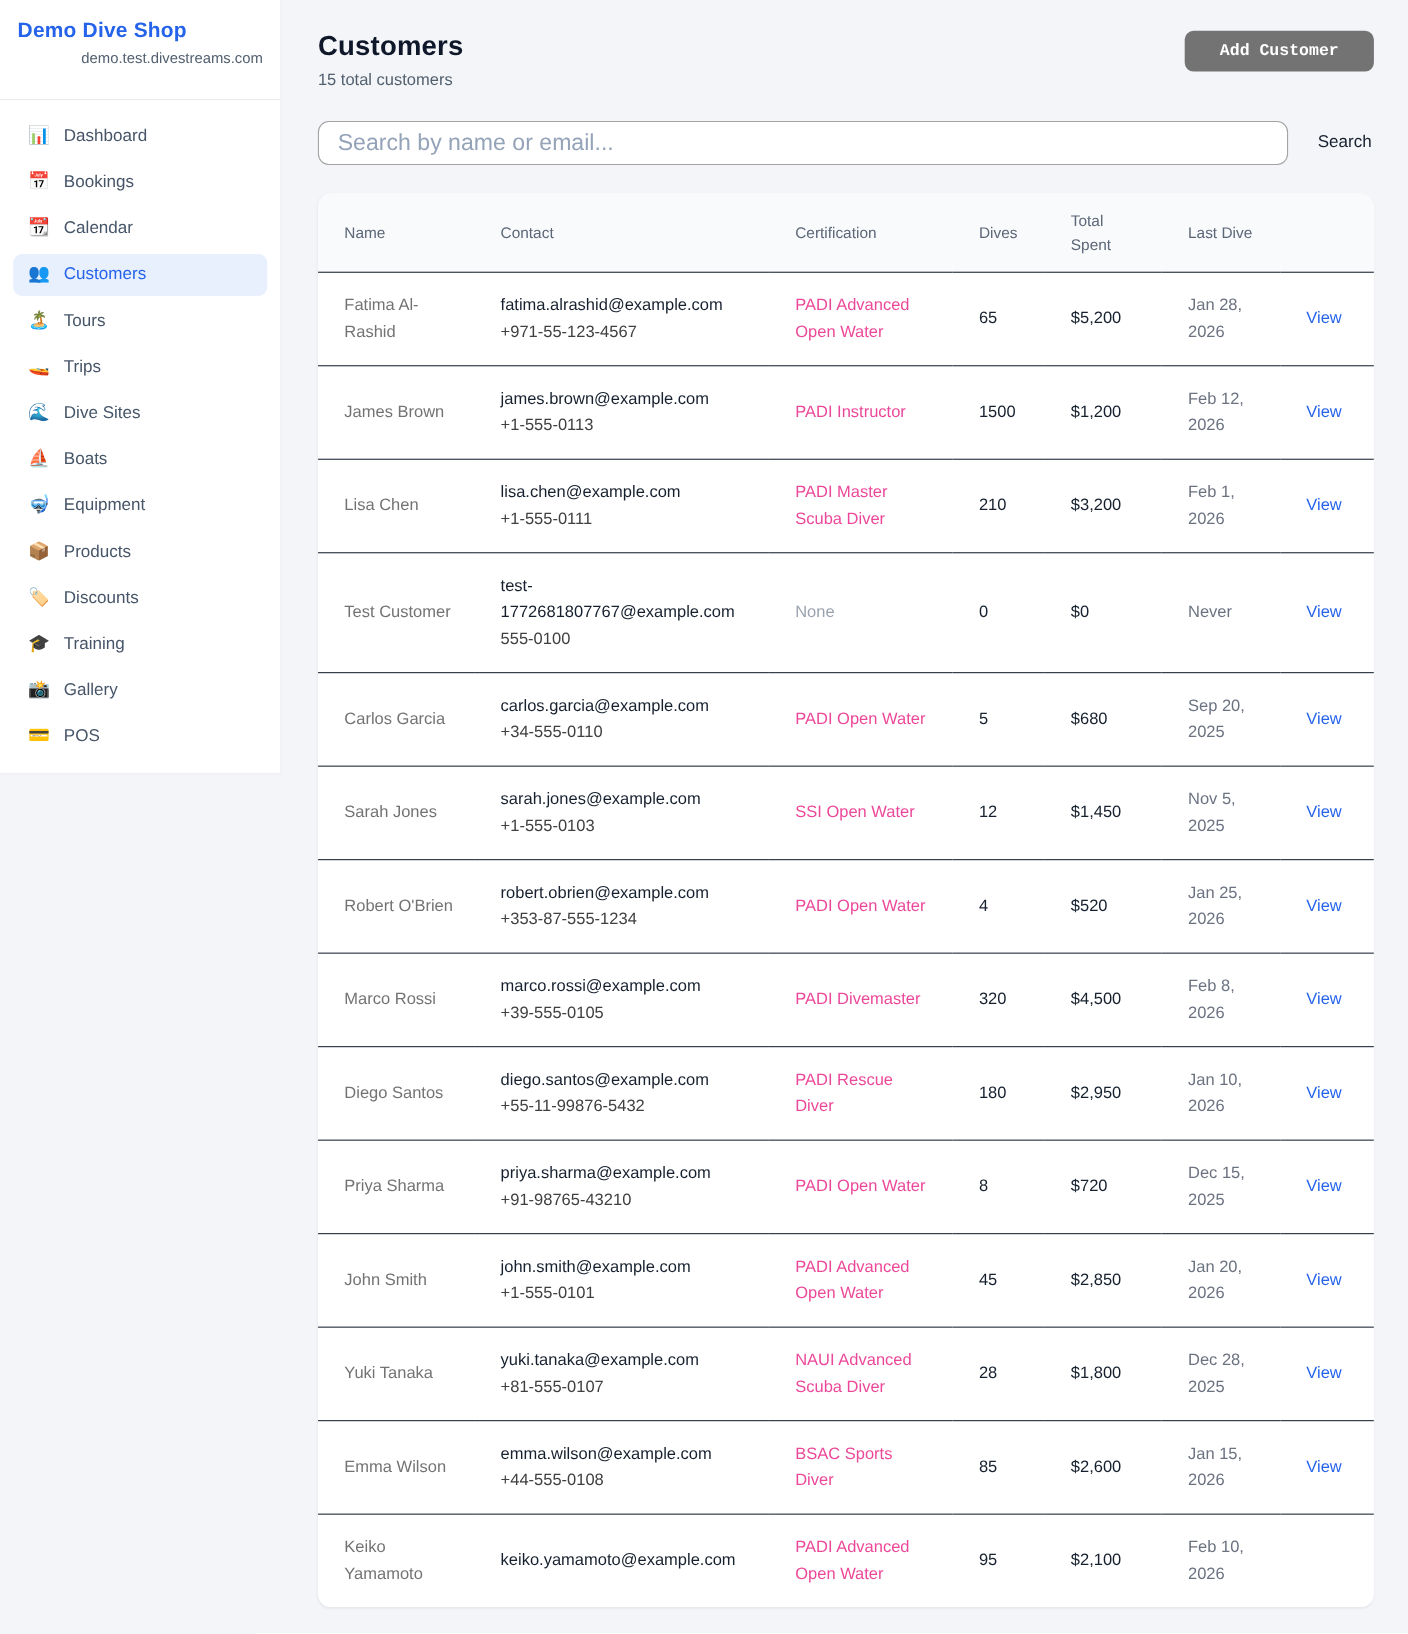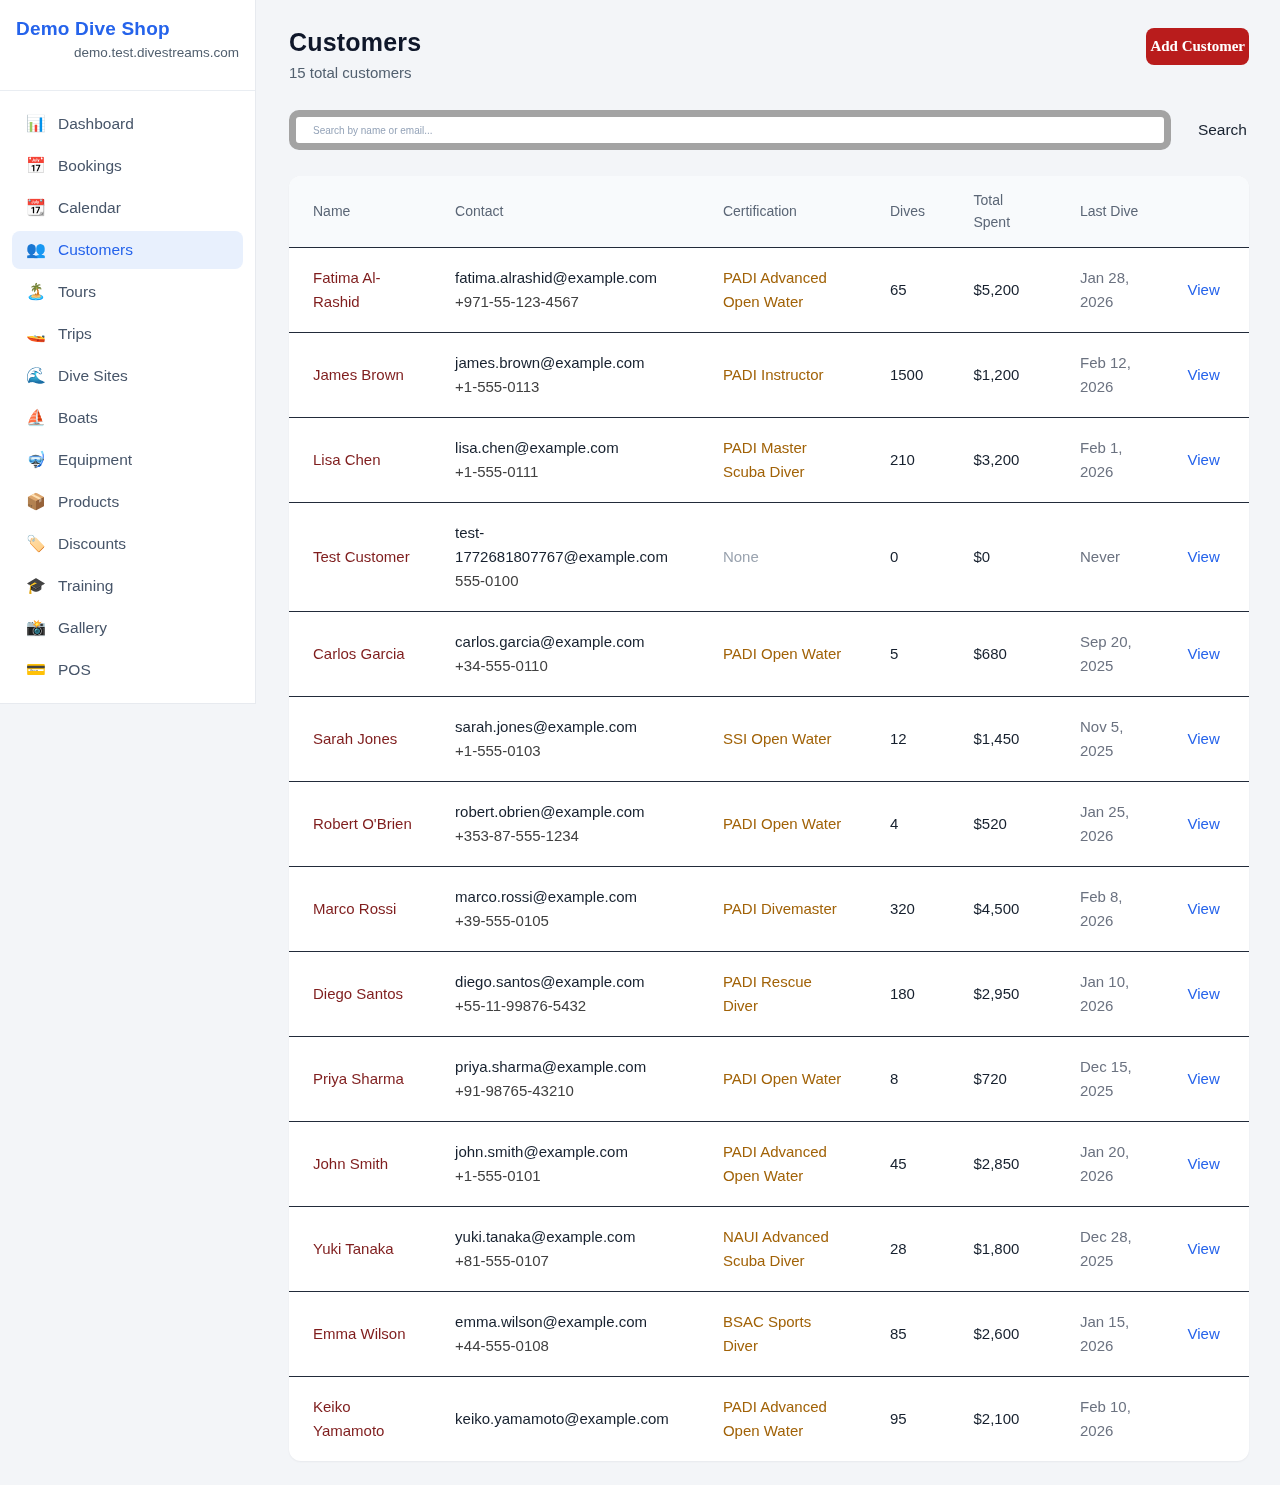--- a/index.html
+++ b/index.html
@@ -47,28 +47,28 @@
     display:flex; align-items:center; gap:7px;
     color:#94a3b8; font-size:15px; cursor:pointer; white-space:nowrap;
     background:none; border:none; font-family:inherit;
   }
   
   .main { margin-left:257px; padding:28px 31px 30px 32px; }
   .page-head { display:flex; justify-content:space-between; align-items:flex-start; }
   .page-title { font-size:25px; font-weight:bold; color:#0f172a; letter-spacing:.2px; }
   .page-sub { margin-top:7px; font-size:15px; color:#52606f; }
   .btn-primary {
-    background:#b91c1c; color:#fff; border:none; border-radius:8px;
-    padding:10px 4px; font-size:15px; font-weight:600; cursor:pointer;
-    font-family:Liberation Serif, serif;
+    background:#737373; color:#fff; border:none; border-radius:8px;
+    padding:10px 32px; font-size:15px; font-weight:600; cursor:pointer;
+    font-family:Liberation Mono, monospace;
   }
   .search-row { margin-top:29px; display:flex; align-items:center; gap:25px; }
   .search-input {
-    flex:1; height:40px; border:7px solid #a3a3a3; border-radius:10px;
-    background:#fff; padding:0 17px; font-size:10px; color:#0f172a;
+    flex:1; height:40px; border:1px solid #a3a3a3; border-radius:10px;
+    background:#fff; padding:0 17px; font-size:21px; color:#0f172a;
     font-family:inherit; outline:none;
   }
   .search-input::placeholder { color:#94a3b8; }
   .search-btn {
     background:none; border:none; font-size:15.5px; font-weight:500;
     color:#16202e; cursor:pointer; font-family:inherit; padding:6px 2px;
   }
   
   .table-card {
     margin-top:26px; background:#fff; border-radius:12px; overflow:hidden;
@@ -79,24 +79,24 @@
     background:#f8fafc; text-align:left; font-weight:500;
     font-size:14px; color:#5b6676;
     padding:14px 16px 14px 24px; border-bottom:1px solid #222b3a;
     vertical-align:middle; line-height:1.55;
   }
   tbody td {
     padding:18px 16px 18px 24px; border-bottom:1px solid #222b3a;
     font-size:15px; vertical-align:middle; line-height:1.6;
   }
   tbody tr:last-child td { border-bottom:none; }
-  .cell-name { color:#7f1d1d; font-weight:500; cursor:pointer; }
+  .cell-name { color:#737373; font-weight:500; cursor:pointer; }
   .cell-email { color:#16202e; overflow-wrap:break-word; }
   .cell-phone { color:#404040; }
-  .cell-cert { color:#a16207; }
+  .cell-cert { color:#ec4899; }
   .cell-cert.muted { color:#9aa3af; }
   .cell-dives, .cell-spent { color:#16202e; }
   .cell-date { color:#6b7280; }
   .view-link { color:#2563eb; font-weight:500; cursor:pointer; text-decoration:none; }
 </style>
 </head>
 <body>
 
 <aside class="sidebar">
   <div class="brand">

